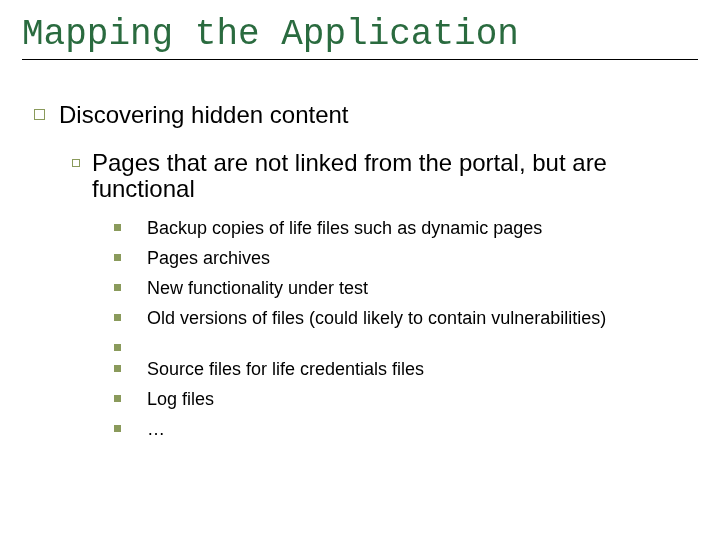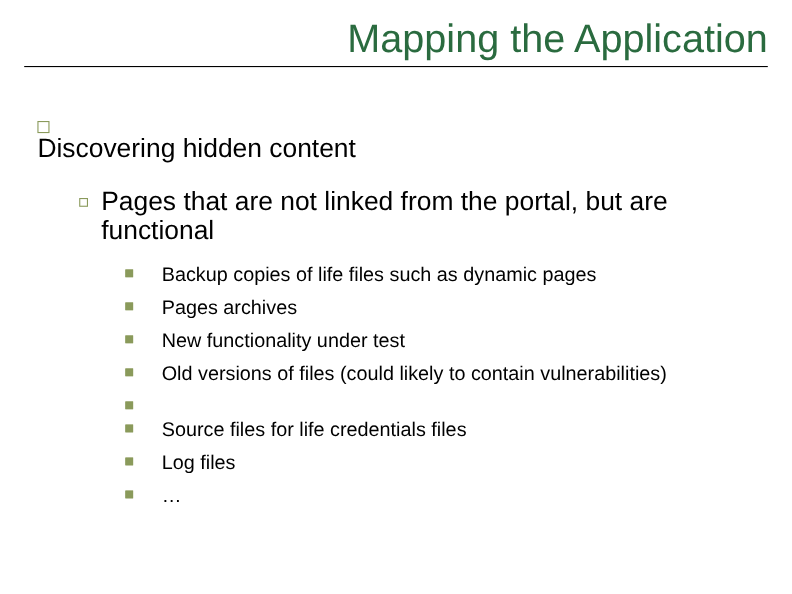--- a/index.html
+++ b/index.html
@@ -13,27 +13,26 @@
     overflow: hidden;
   }
   .slide {
     position: relative;
     width: 720px;
     height: 540px;
     box-sizing: border-box;
     padding: 14px 22px 0 22px;
   }
   .title {
-    font-family: Liberation Sans, sans-serif;
+    font-family: Liberation Mono, monospace;
     font-size: 36px;
     color: #2a6b3f;
     font-weight: 400;
     margin: 0 0 4px 0;
     white-space: nowrap;
-    text-align: right;
   }
   .rule {
     border: none;
     border-top: 1px solid #000000;
     margin: 0 0 40px 0;
     width: 100%;
   }
   .bullet-row {
     display: flex;
     align-items: flex-start;
@@ -42,21 +41,20 @@
     display: inline-block;
     box-sizing: border-box;
     border: 1px solid #8a9a5b;
     background: transparent;
     flex-shrink: 0;
   }
   
   .lvl1 {
     margin-left: 12px;
     margin-bottom: 20px;
-    flex-direction: column;
   }
   .lvl1 .sq  { width: 11px; height: 11px; margin-top: 9px; margin-right: 14px; }
   .lvl1 .txt { font-size: 24px; line-height: 30px; }
   
   .lvl2 {
     margin-left: 50px;
     margin-bottom: 14px;
   }
   .lvl2 .sq  { width: 8px; height: 8px; margin-top: 9px; margin-right: 12px; }
   .lvl2 .txt { font-size: 24px; line-height: 26px; }

